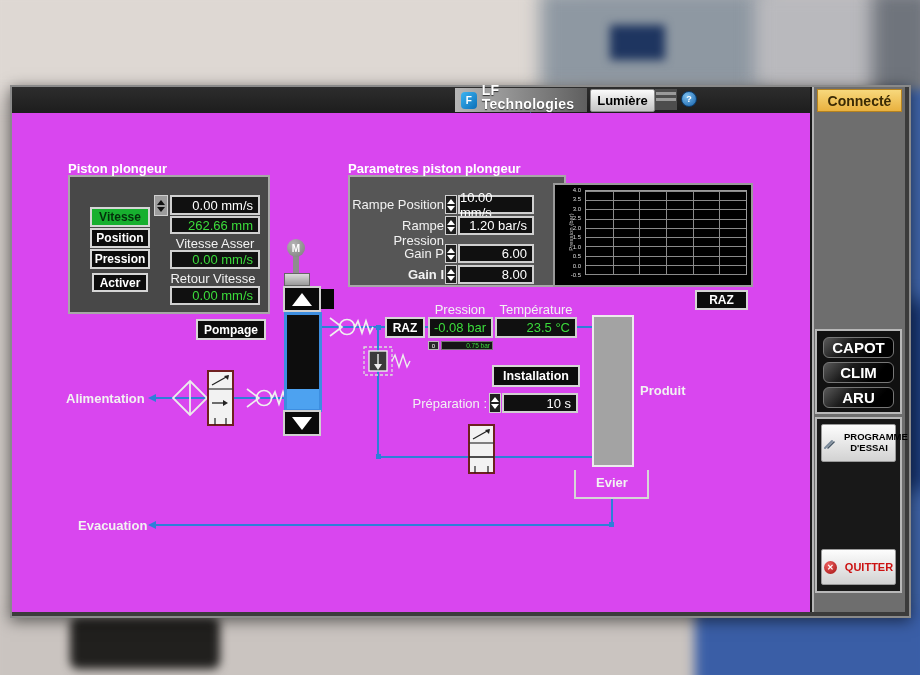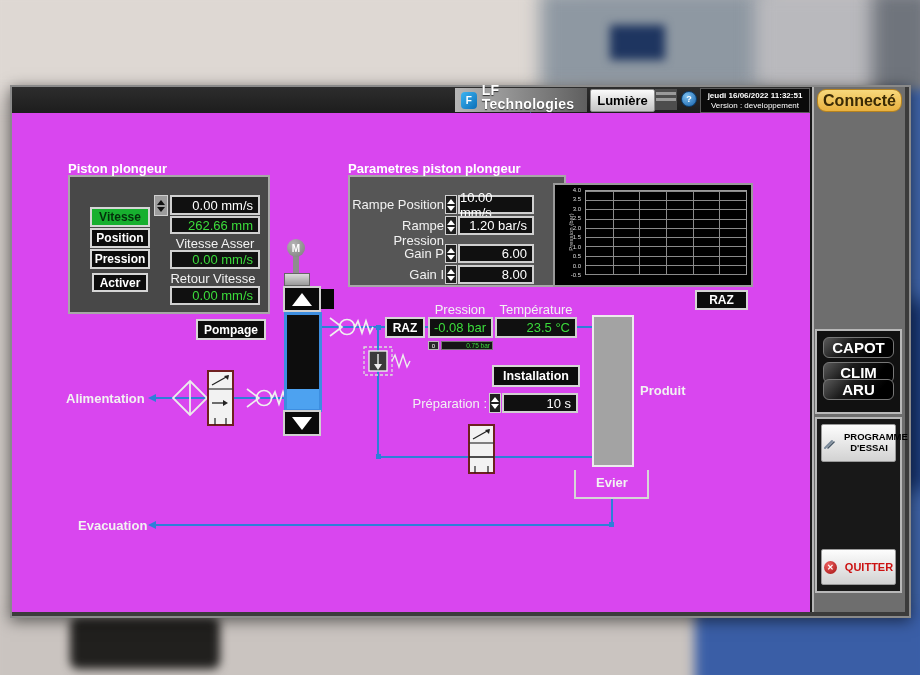--- a/index.html
+++ b/index.html
@@ -103,22 +103,22 @@
        border:2px solid #ececec;z-index:4;box-sizing:border-box;}
   .mini-btn{position:absolute;left:416px;top:228px;width:11px;height:9px;background:#2a2a2a;border:1px solid #bbb;
        color:#fff;font-size:6px;display:flex;align-items:center;justify-content:center;z-index:4;box-sizing:border-box;}
   .mini-gauge{position:absolute;left:429px;top:228px;width:52px;height:9px;background:#151515;border:1px solid #777;
        color:#3bdc3b;font-size:6.5px;display:flex;align-items:center;justify-content:flex-end;padding-right:2px;z-index:4;box-sizing:border-box;}
   svg.schematic{position:absolute;left:0;top:0;z-index:2;}
   
   #sidebar{position:absolute;left:800px;top:0;width:93px;height:525px;background:#6e6e6e;
        box-shadow:inset 2px 0 0 #b5b5b5;}
   .btn-connecte{position:absolute;left:5px;top:2px;width:83px;height:21px;
-       background:linear-gradient(#f7d87c,#e9b13f);border:1px solid #b5821f;border-radius:9px;
-       color:#3a2a05;font-size:16px;font-weight:bold;display:flex;align-items:center;justify-content:center;}
+       background:linear-gradient(#f7d87c,#e9b13f);border:1px solid #b5821f;border-radius:0;
+       color:#3a2a05;font-size:14px;font-weight:bold;display:flex;align-items:center;justify-content:center;}
   .side-panel{position:absolute;left:3px;width:87px;border:2px solid #b8b8b8;box-sizing:border-box;}
   #panel-relays{top:242px;height:85px;background:#111;}
   .relay-btn{position:absolute;left:6px;width:71px;height:21px;border-radius:6px;border:1px solid #777;
        background:linear-gradient(135deg,#5a5a5a 0%,#1c1c1c 35%,#000 75%);color:#fff;font-size:15px;font-weight:bold;
        display:flex;align-items:center;justify-content:center;box-sizing:border-box;}
   #panel-actions{top:330px;height:176px;background:#181818;}
   .action-btn{position:absolute;left:4px;width:75px;background:linear-gradient(#fdfdfd,#d2d2d2);
        border:1px solid #999;border-radius:2px;display:flex;align-items:center;justify-content:center;gap:8px;
        color:#000;font-weight:bold;box-sizing:border-box;}
   .action-btn .txt{text-align:center;line-height:1.15;}
@@ -153,24 +153,20 @@
             <div class="logo-brand">LF Technologies</div>
             <div class="logo-tagline"><span>TESTEZ LA </span><span class="accent">QUALITÉ</span></div>
           </div>
         </div>
         <div class="btn-lumiere">Lumière</div>
         <div class="grip">
             <i></i>
             <i></i>
           </div>
         <div class="help">?</div>
-        <div class="datebox">
-          <div class="l1">jeudi 16/06/2022 11:32:51</div>
-          <div class="l2">Version : developpement</div>
-        </div>
       </div>
 
       <div id="content">
 
         <svg class="schematic" width="798" height="499" viewBox="0 0 798 499">
           <g stroke="#2f7fd8" stroke-width="2" fill="none">
             <path d="M142 285 H272"></path>
             <path d="M310 214 H418"></path>
             <path d="M563 214 H580"></path>
             <path d="M366 214 V344"></path>
@@ -264,21 +260,21 @@
             <span class="up"></span>
             <span class="dn"></span>
           </div>
         <div class="field" style="left:446px;top:103px;width:76px;height:19px;">1.20 bar/s</div>
         <div class="lbl" style="left:336px;top:133px;width:96px;text-align:right;">Gain P</div>
         <div class="spin" style="left:433px;top:131px;width:12px;height:19px;">
             <span class="up"></span>
             <span class="dn"></span>
           </div>
         <div class="field" style="left:446px;top:131px;width:76px;height:19px;">6.00</div>
-        <div class="lbl" style="left:336px;top:154px;width:96px;text-align:right;">Gain I</div>
+        <div class="lbl" style="left:336px;top:154px;width:96px;text-align:right;font-weight:bold;">Gain I</div>
         <div class="spin" style="left:433px;top:152px;width:12px;height:19px;">
             <span class="up"></span>
             <span class="dn"></span>
           </div>
         <div class="field" style="left:446px;top:152px;width:76px;height:19px;">8.00</div>
 
         <div id="chart">
           <div class="ylab">Pression (bar)</div>
           <div class="yticks">
               <div class="ytick" style="top: calc(0% - 3px);">4.0</div>
@@ -349,21 +345,21 @@
         <div class="lbl b" style="left:54px;top:278px;">Alimentation</div>
         <div class="lbl b" style="left:66px;top:405px;">Evacuation</div>
       </div>
     </div>
 
     <div id="sidebar">
       <div class="btn-connecte">Connecté</div>
       <div class="side-panel" id="panel-relays">
         <div class="relay-btn" style="top:6px;">CAPOT</div>
         <div class="relay-btn" style="top:31px;">CLIM</div>
-        <div class="relay-btn" style="top:48px;">ARU</div>
+        <div class="relay-btn" style="top:56px;">ARU</div>
       </div>
       <div class="side-panel" id="panel-actions">
         <div class="action-btn" style="top:5px;height:38px;font-size:9.5px;">
           <svg width="13" height="13" viewBox="0 0 13 13">
             <line x1="2" y1="11" x2="9" y2="4" stroke="#7a8a9a" stroke-width="2" stroke-linecap="round"></line>
             <line x1="5" y1="11" x2="11" y2="5" stroke="#4a5a6a" stroke-width="1.6" stroke-linecap="round"></line>
           </svg>
           <span class="txt" style="width:50px;">PROGRAMME D'ESSAI</span>
         </div>
         <div class="action-btn" style="top:130px;height:36px;font-size:11px;color:#cc1111;">

